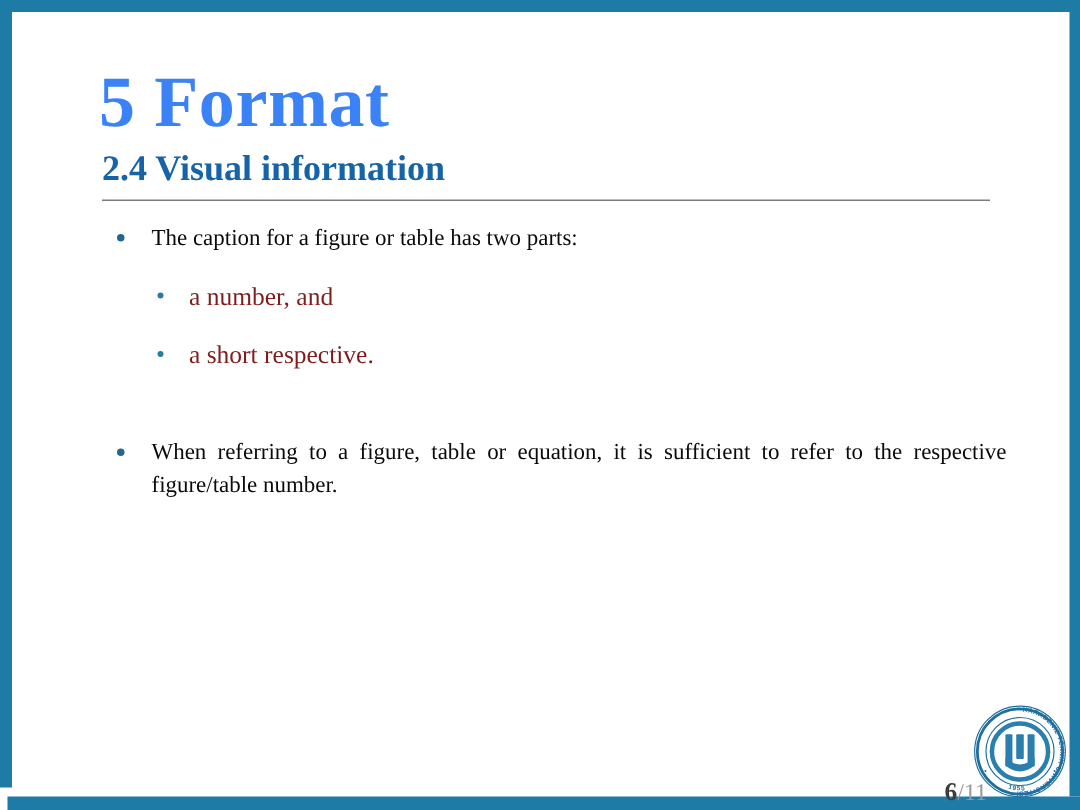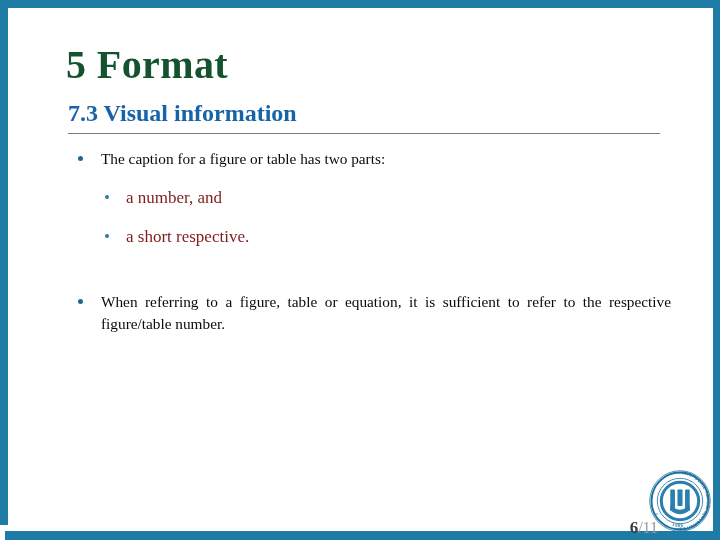--- a/index.html
+++ b/index.html
@@ -44,23 +44,23 @@
     left: 5px; bottom: 0;
     width: 715px; height: 9px;
     background: #1d7ba5;
   }
 
   
   .title {
     position: absolute;
     left: 66px;
     top: 44px;
-    font-size: 40px;
+    font-size: 48px;
     font-weight: bold;
-    color: #14532d;
+    color: #3b82f6;
     letter-spacing: 0.4px;
     line-height: 1.05;
     white-space: nowrap;
     text-align: right;
   }
 
   .subtitle {
     position: absolute;
     left: 68px;
     top: 100px;
@@ -162,21 +162,21 @@
 
 <div id="slide">
 
   <div class="frame-top"></div>
   <div class="frame-left"></div>
   <div class="frame-right"></div>
   <div class="frame-bottom"></div>
 
   <div class="title">5 Format</div>
 
-  <div class="subtitle">7.3 Visual information</div>
+  <div class="subtitle">2.4 Visual information</div>
 
   <div class="rule"></div>
 
   <div class="body">
 
     <div class="bullet-l1 first">
       <span class="dot"></span>
       <span>The caption for a figure or table has two parts:</span>
     </div>
 

